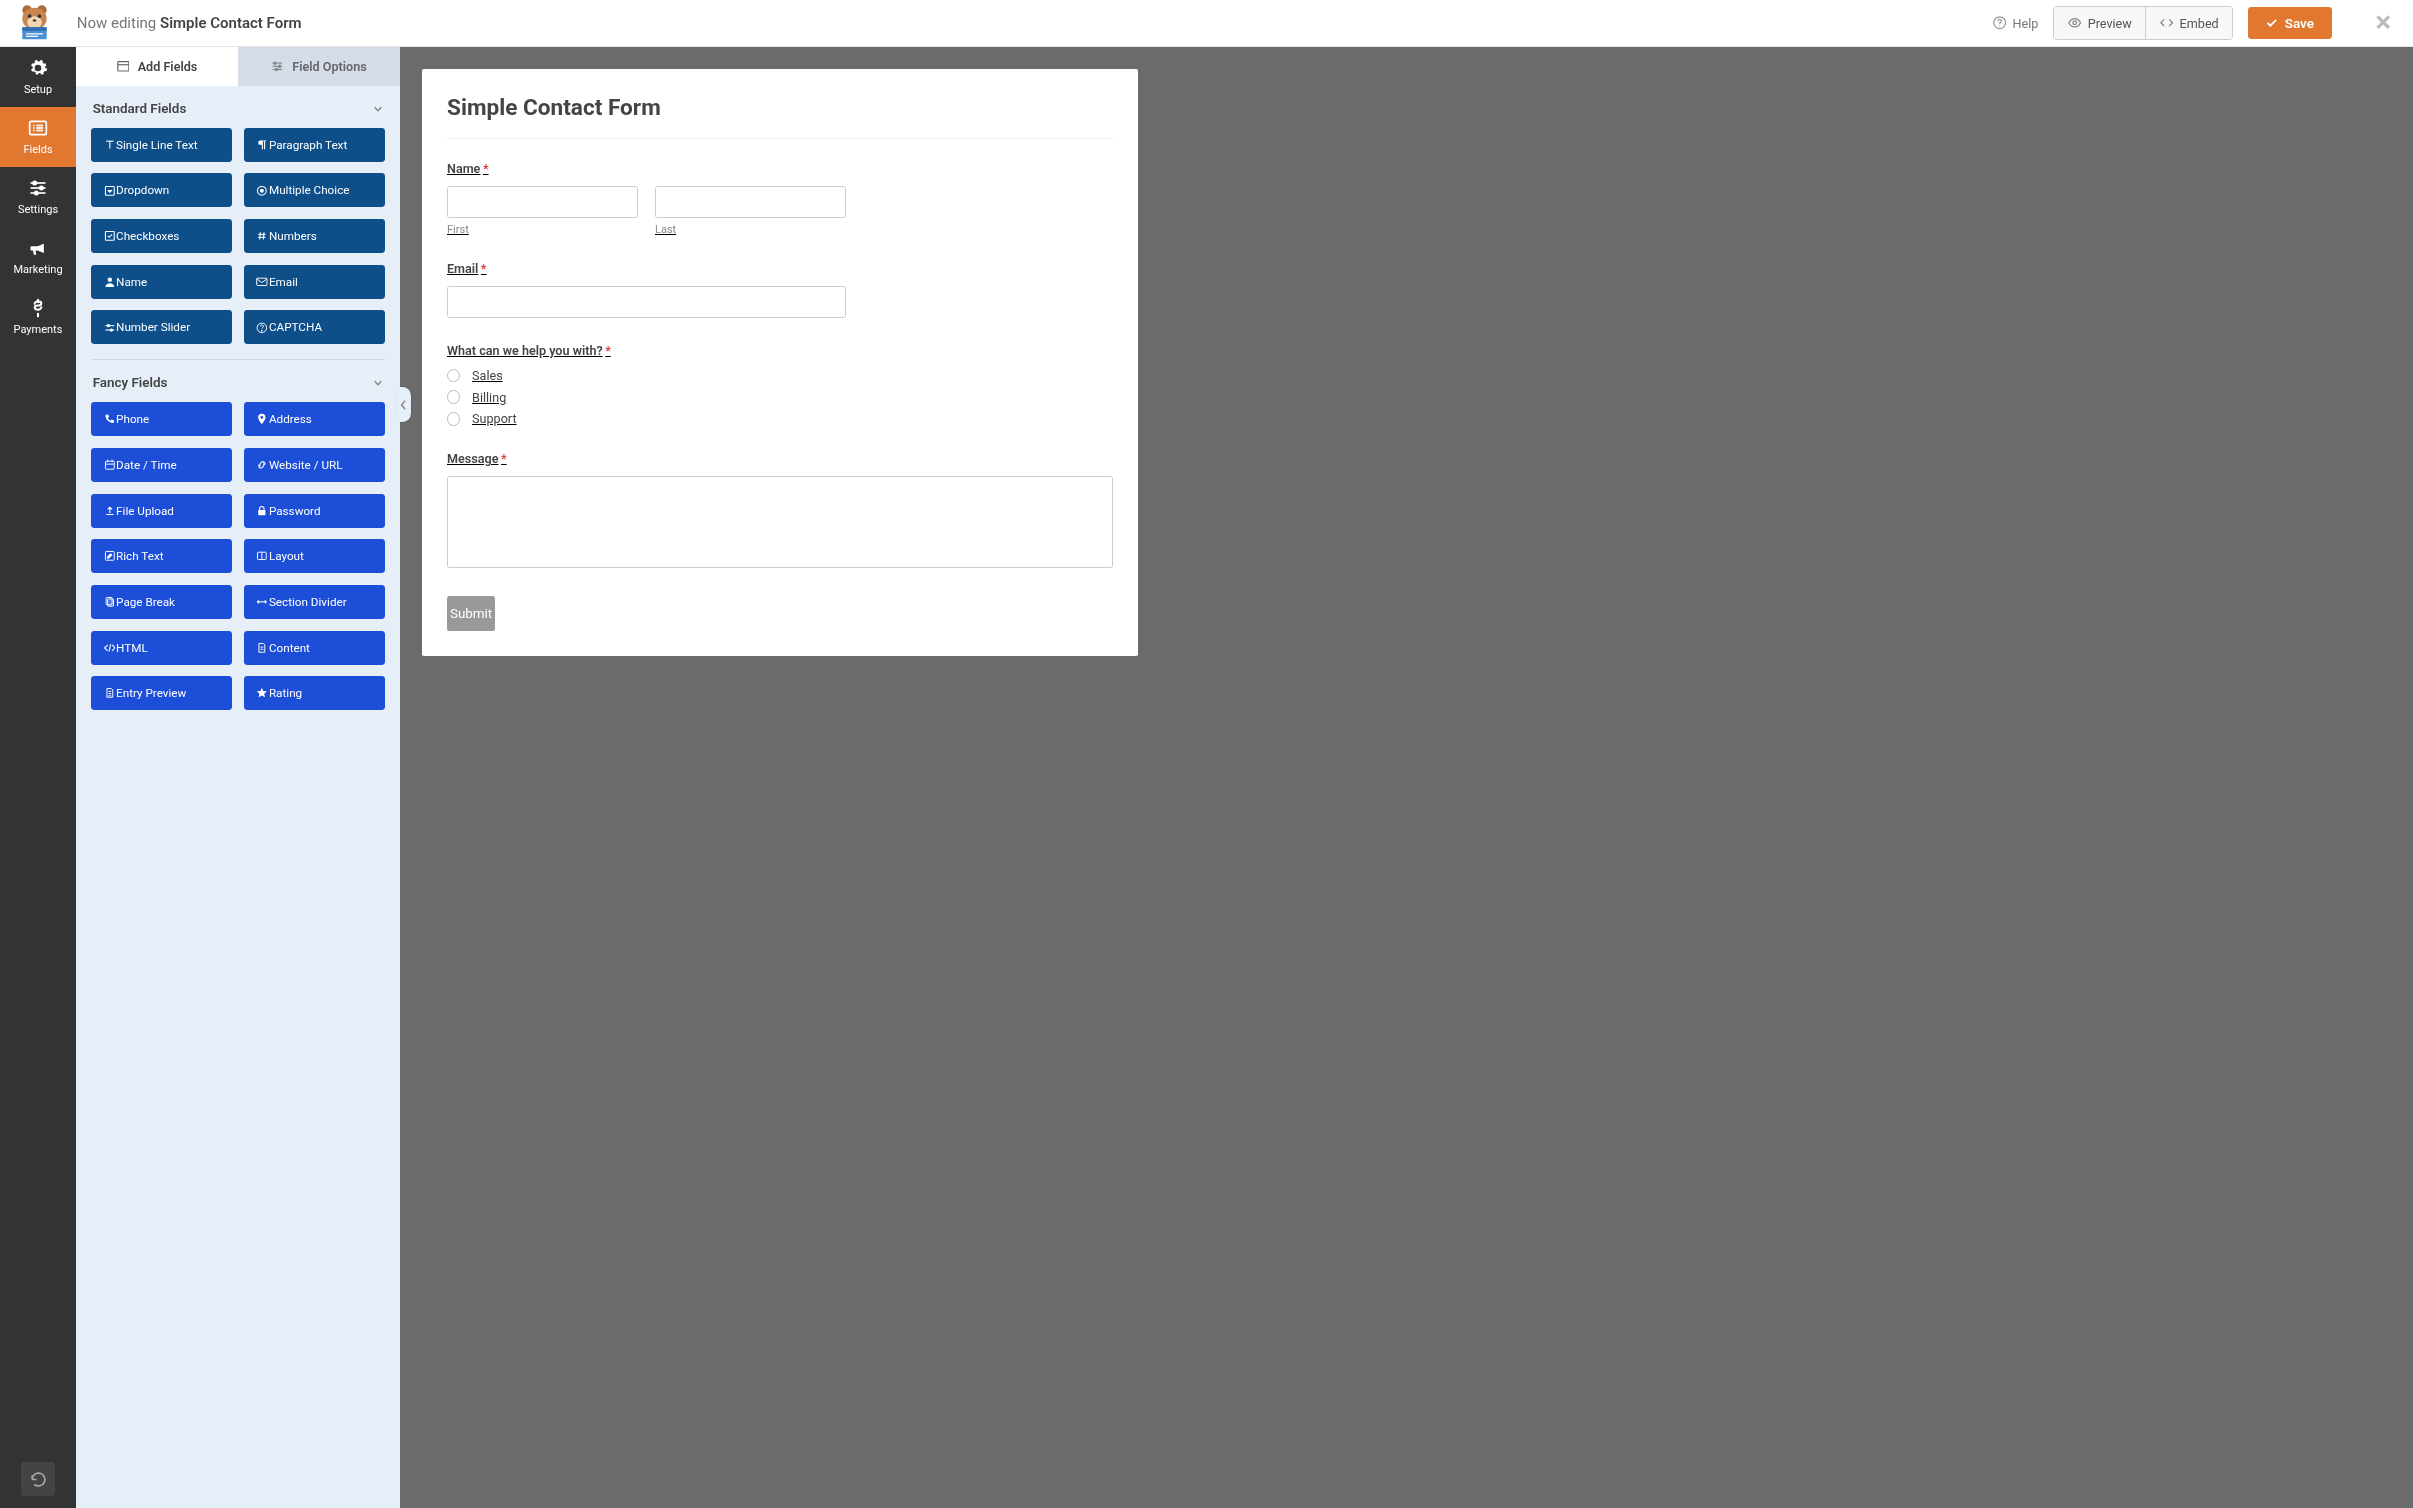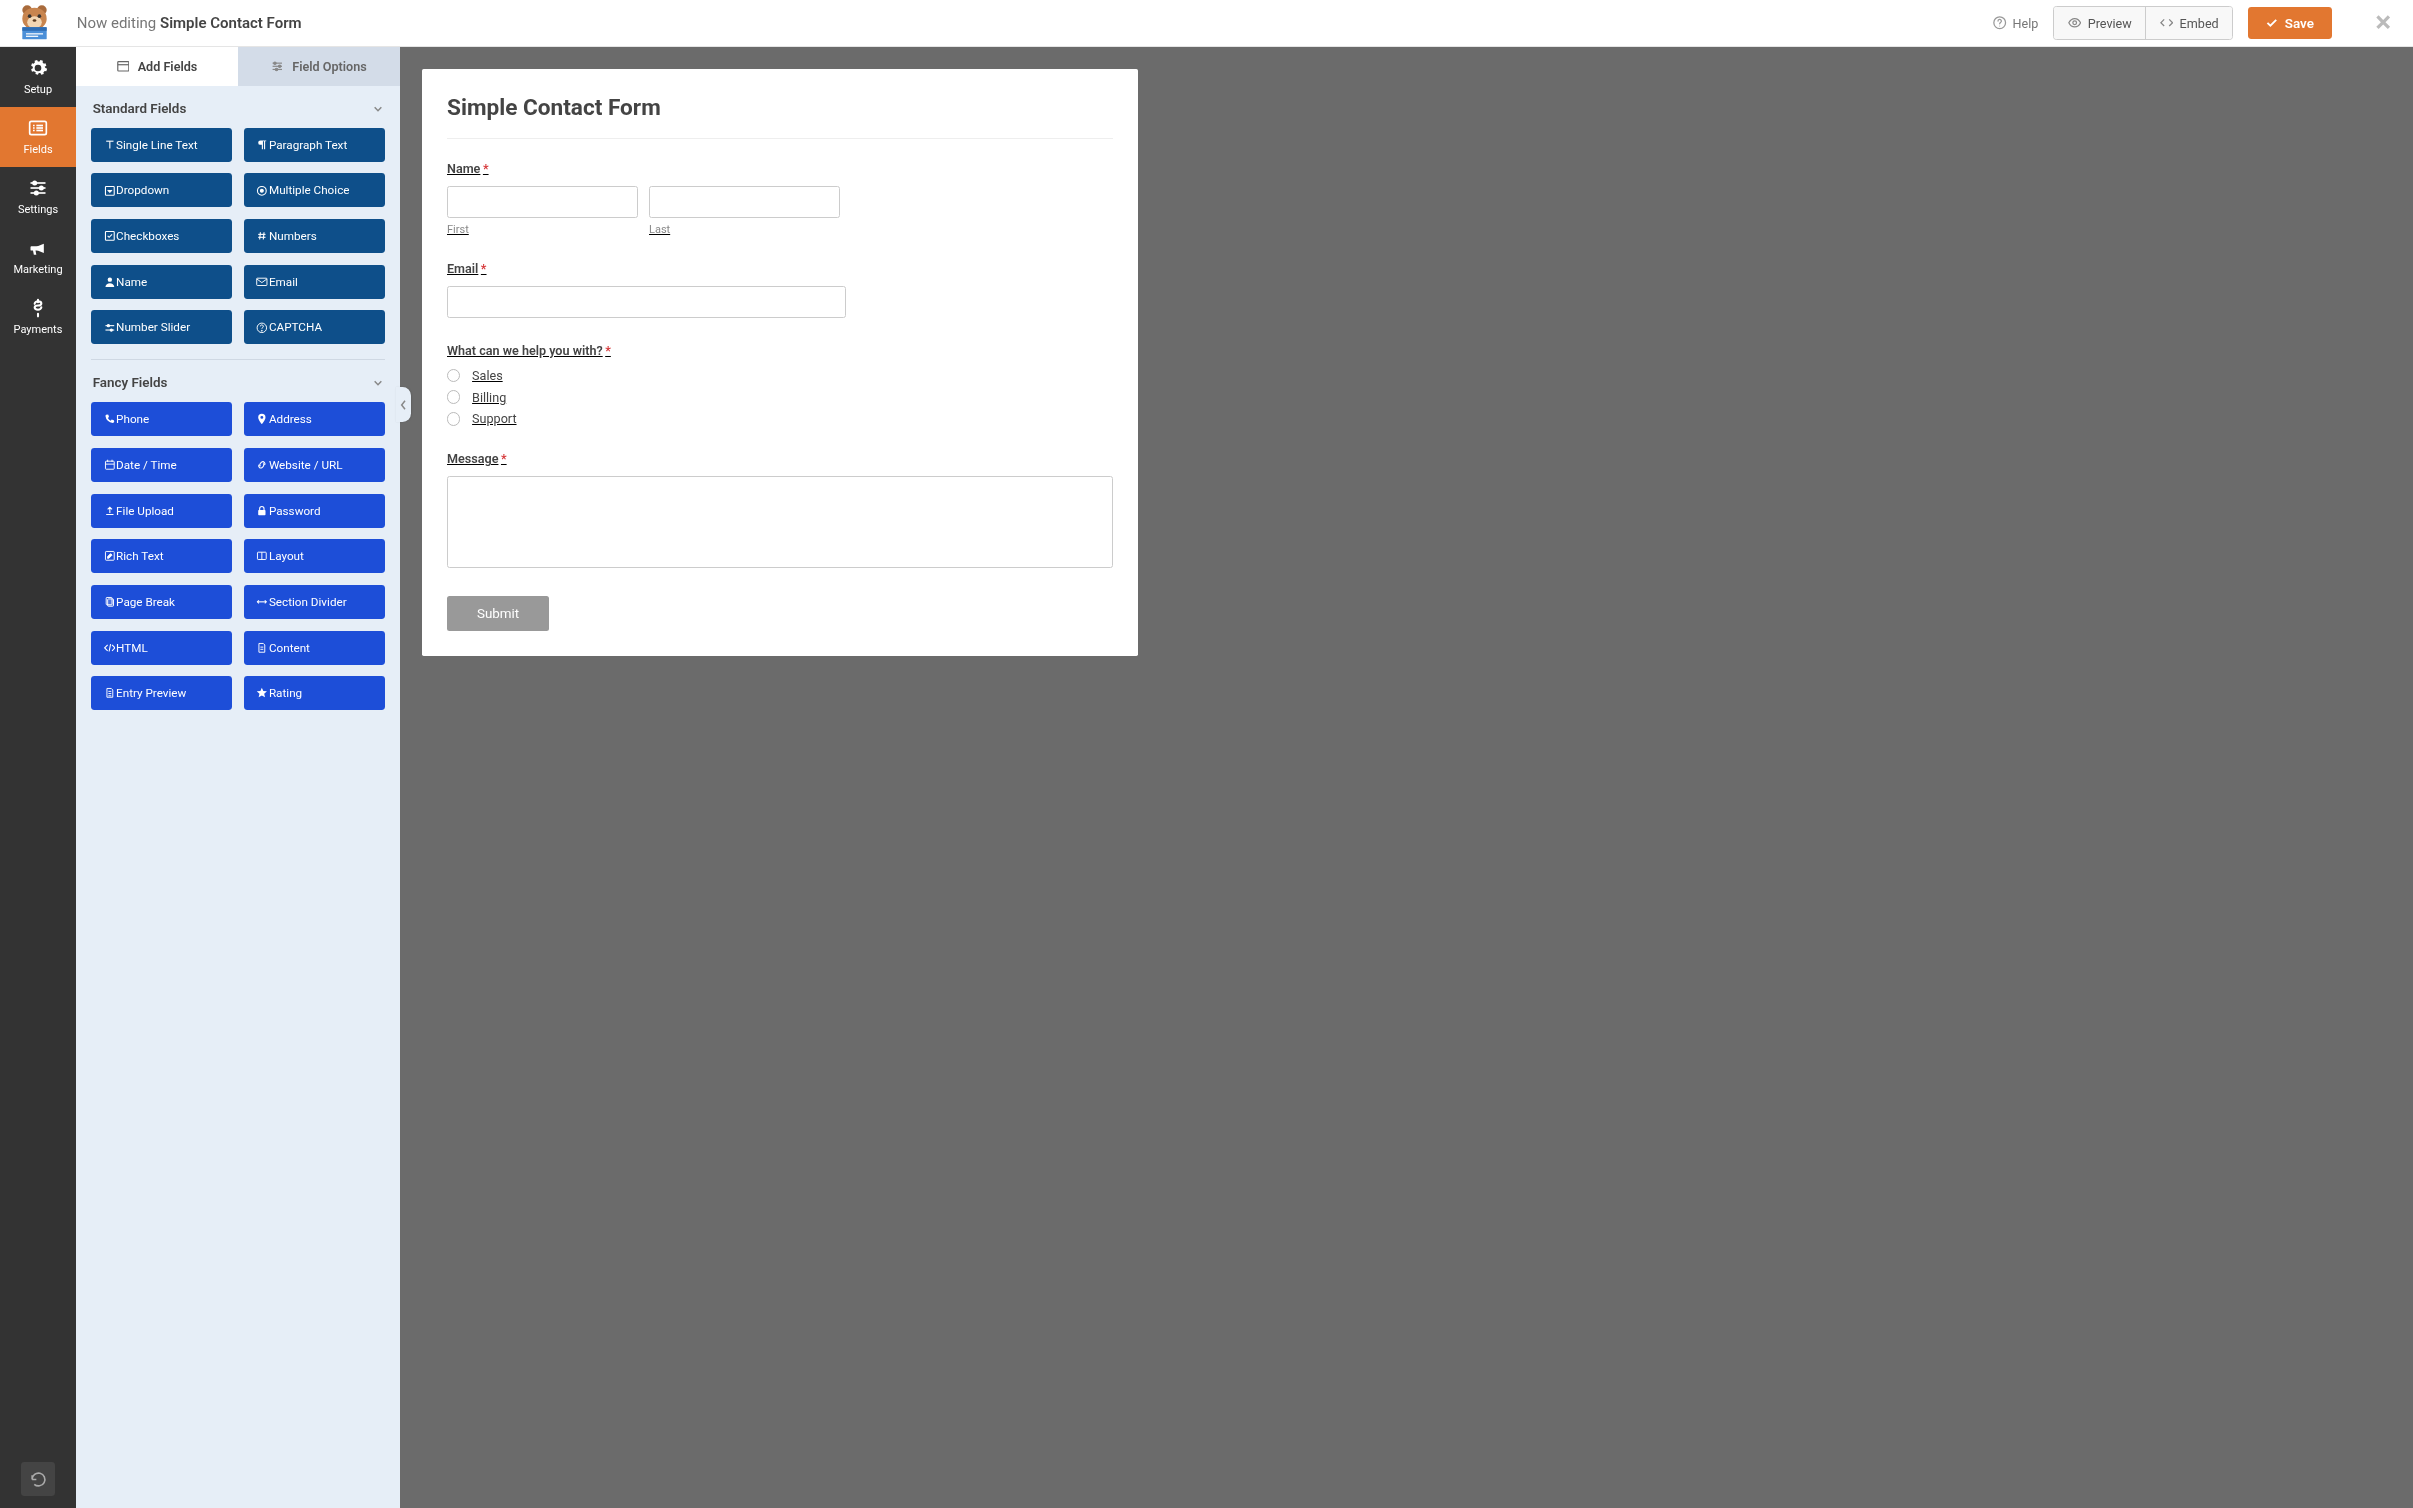--- a/index.html
+++ b/index.html
@@ -47,29 +47,29 @@
 .field-btn .ficon { width: 13.4px; flex-shrink: 0; display: flex; align-items: center; justify-content: center; }
 .collapse-handle { position: absolute; right: -11px; top: 340px; width: 15px; height: 35px; background: #e6eef7; border-radius: 0 8.4px 8.4px 0; display: flex; align-items: center; justify-content: center; color: #888; cursor: pointer; box-shadow: 0.8px 0 1.7px rgba(0,0,0,0.1); }
 
 
 .canvas { flex: 1; background: #6b6b6b; padding: 22px; overflow: auto; }
 .form-card { background: #fff; max-width: 716px; margin: 0; padding: 25px 25px 25px; border-radius: 1.7px; }
 .form-title { font-size: 22.6px; font-weight: 700; color: #444; padding-bottom: 17px; border-bottom: 0.8px solid #eee; margin-bottom: 22px; }
 .form-field { margin-bottom: 25px; text-decoration: underline; }
 .form-label { display: block; font-size: 12.6px; font-weight: 600; color: #444; margin-bottom: 10px; }
 .req { color: #d63638; margin-left: 2.5px; }
-.name-row { display: flex; gap: 11px; }
+.name-row { display: flex; gap: 17px; }
 .name-col { flex: 0 0 191px; }
 .text-input { width: 100%; height: 32px; border: 0.8px solid #ccc; border-radius: 2.5px; padding: 0 8.4px; font-size: 11.7px; }
 .textarea { width: 100%; height: 92px; border: 0.8px solid #ccc; border-radius: 2.5px; padding: 8.4px; font-size: 11.7px; resize: none; }
 .sublabel { font-size: 11px; color: #888; margin-top: 5px; }
 .email-input { max-width: 399px; }
 .radio-row { display: flex; align-items: center; gap: 11.7px; margin-bottom: 6.7px; font-size: 12.6px; color: #444; }
 .radio { width: 13.4px; height: 13.4px; border: 0.8px solid #bbb; border-radius: 50%; background: #fff; }
-.submit-btn { padding: 10px 30px; background: #999; color: #fff; font-size: 13.4px; border: none; border-radius: 2.5px; cursor: pointer; }
+.submit-btn { padding: 10px 3px; background: #999; color: #fff; font-size: 13.4px; border: none; border-radius: 2.5px; cursor: pointer; }
 
 
 .icon { display: inline-flex; align-items: center; justify-content: center; }
 svg { display: block; }
 </style>
 </head>
 <body>
 
 <div class="app">
 

